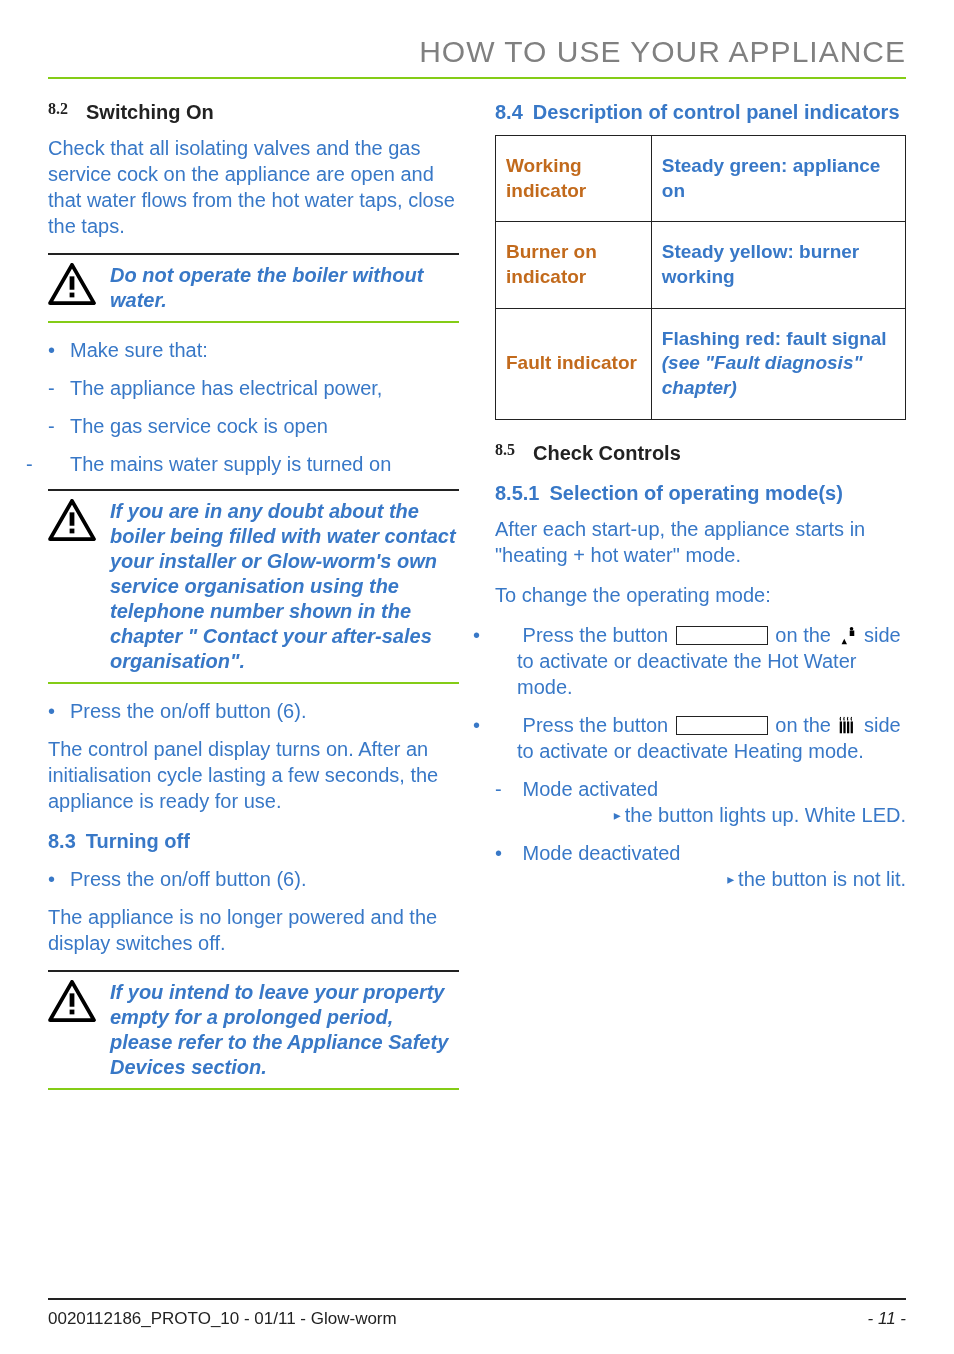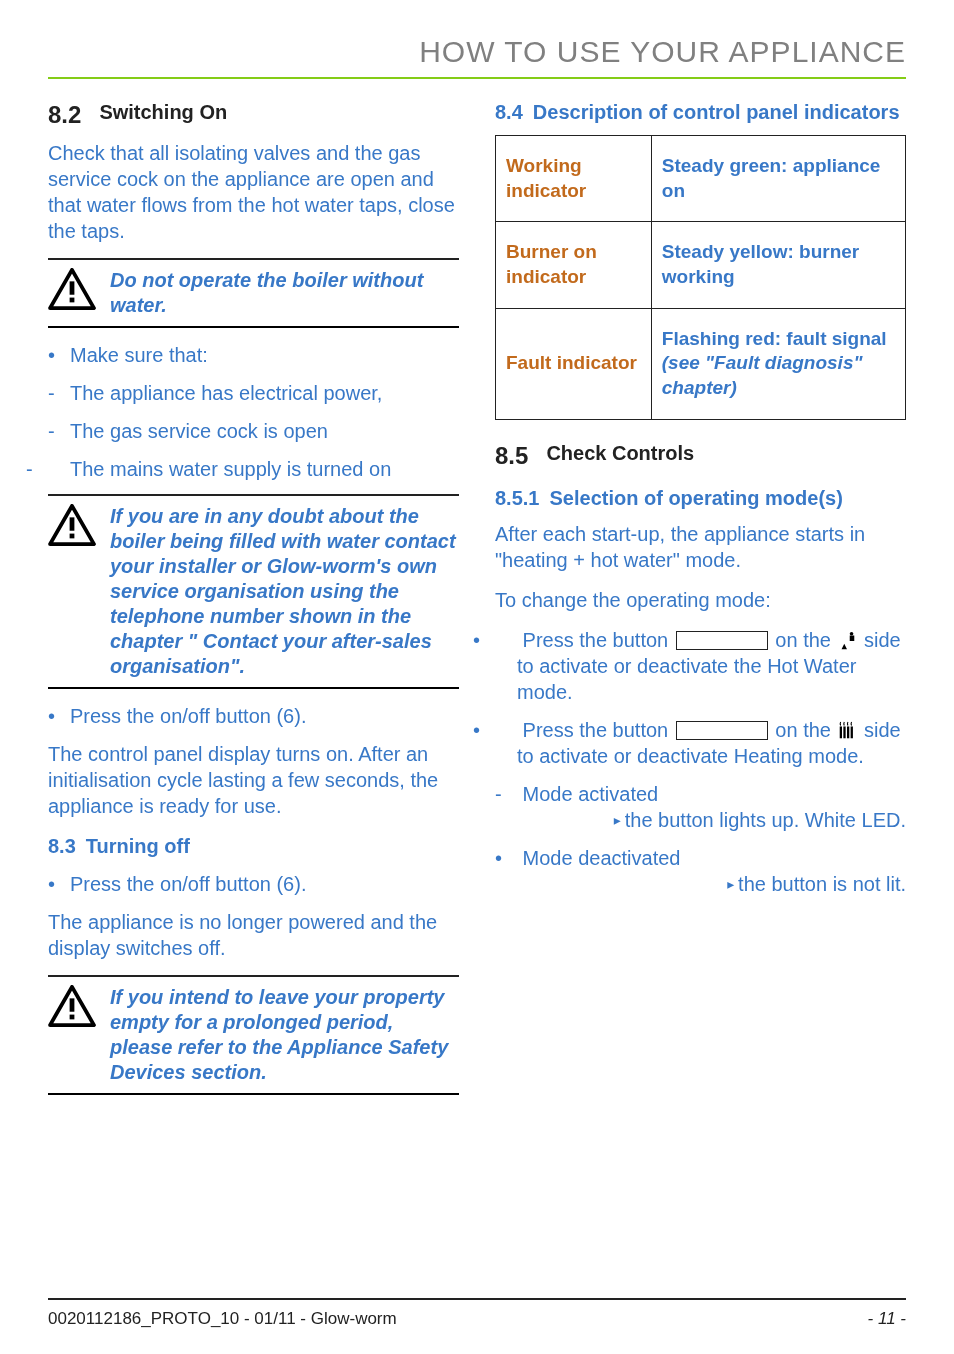--- a/index.html
+++ b/index.html
@@ -25,34 +25,34 @@
     font-stretch: condensed;
   }
   .columns {
     display: flex;
     gap: 36px;
     flex: 1;
   }
   .col { width: 50%; }
 
   .h-num-title { display: flex; gap: 18px; margin-bottom: 10px; }
-  .h-num { font-weight: bold; font-size: 24px; flex-shrink: 0; }
+  .h-num { font-weight: bold; font-size: 16px; flex-shrink: 0; font-family: Liberation Serif, serif; }
   .h-title { font-weight: bold; font-size: 20px; }
 
   .h3-row { display: flex; gap: 10px; margin: 14px 0 10px 0; }
   .h3-num { font-weight: bold; font-size: 20px; color: #222; flex-shrink: 0; }
   .h3-title { font-weight: bold; font-size: 20px; color: #3878c7; }
 
   .blue { color: #3878c7; }
 
   p { margin: 8px 0 14px 0; }
 
   .caution-box {
     border-top: 2px solid #222;
-    border-bottom: 2px solid #000000;
+    border-bottom: 2px solid #84cc16;
     padding: 8px 0;
     display: flex;
     align-items: flex-start;
     gap: 14px;
     margin: 10px 0 14px 0;
   }
   .caution-icon { flex-shrink: 0; width: 48px; height: 42px; }
   .caution-text { color: #3878c7; font-style: italic; font-weight: bold; font-size: 20px; line-height: 1.25; }
 
   ul { list-style: none; }

